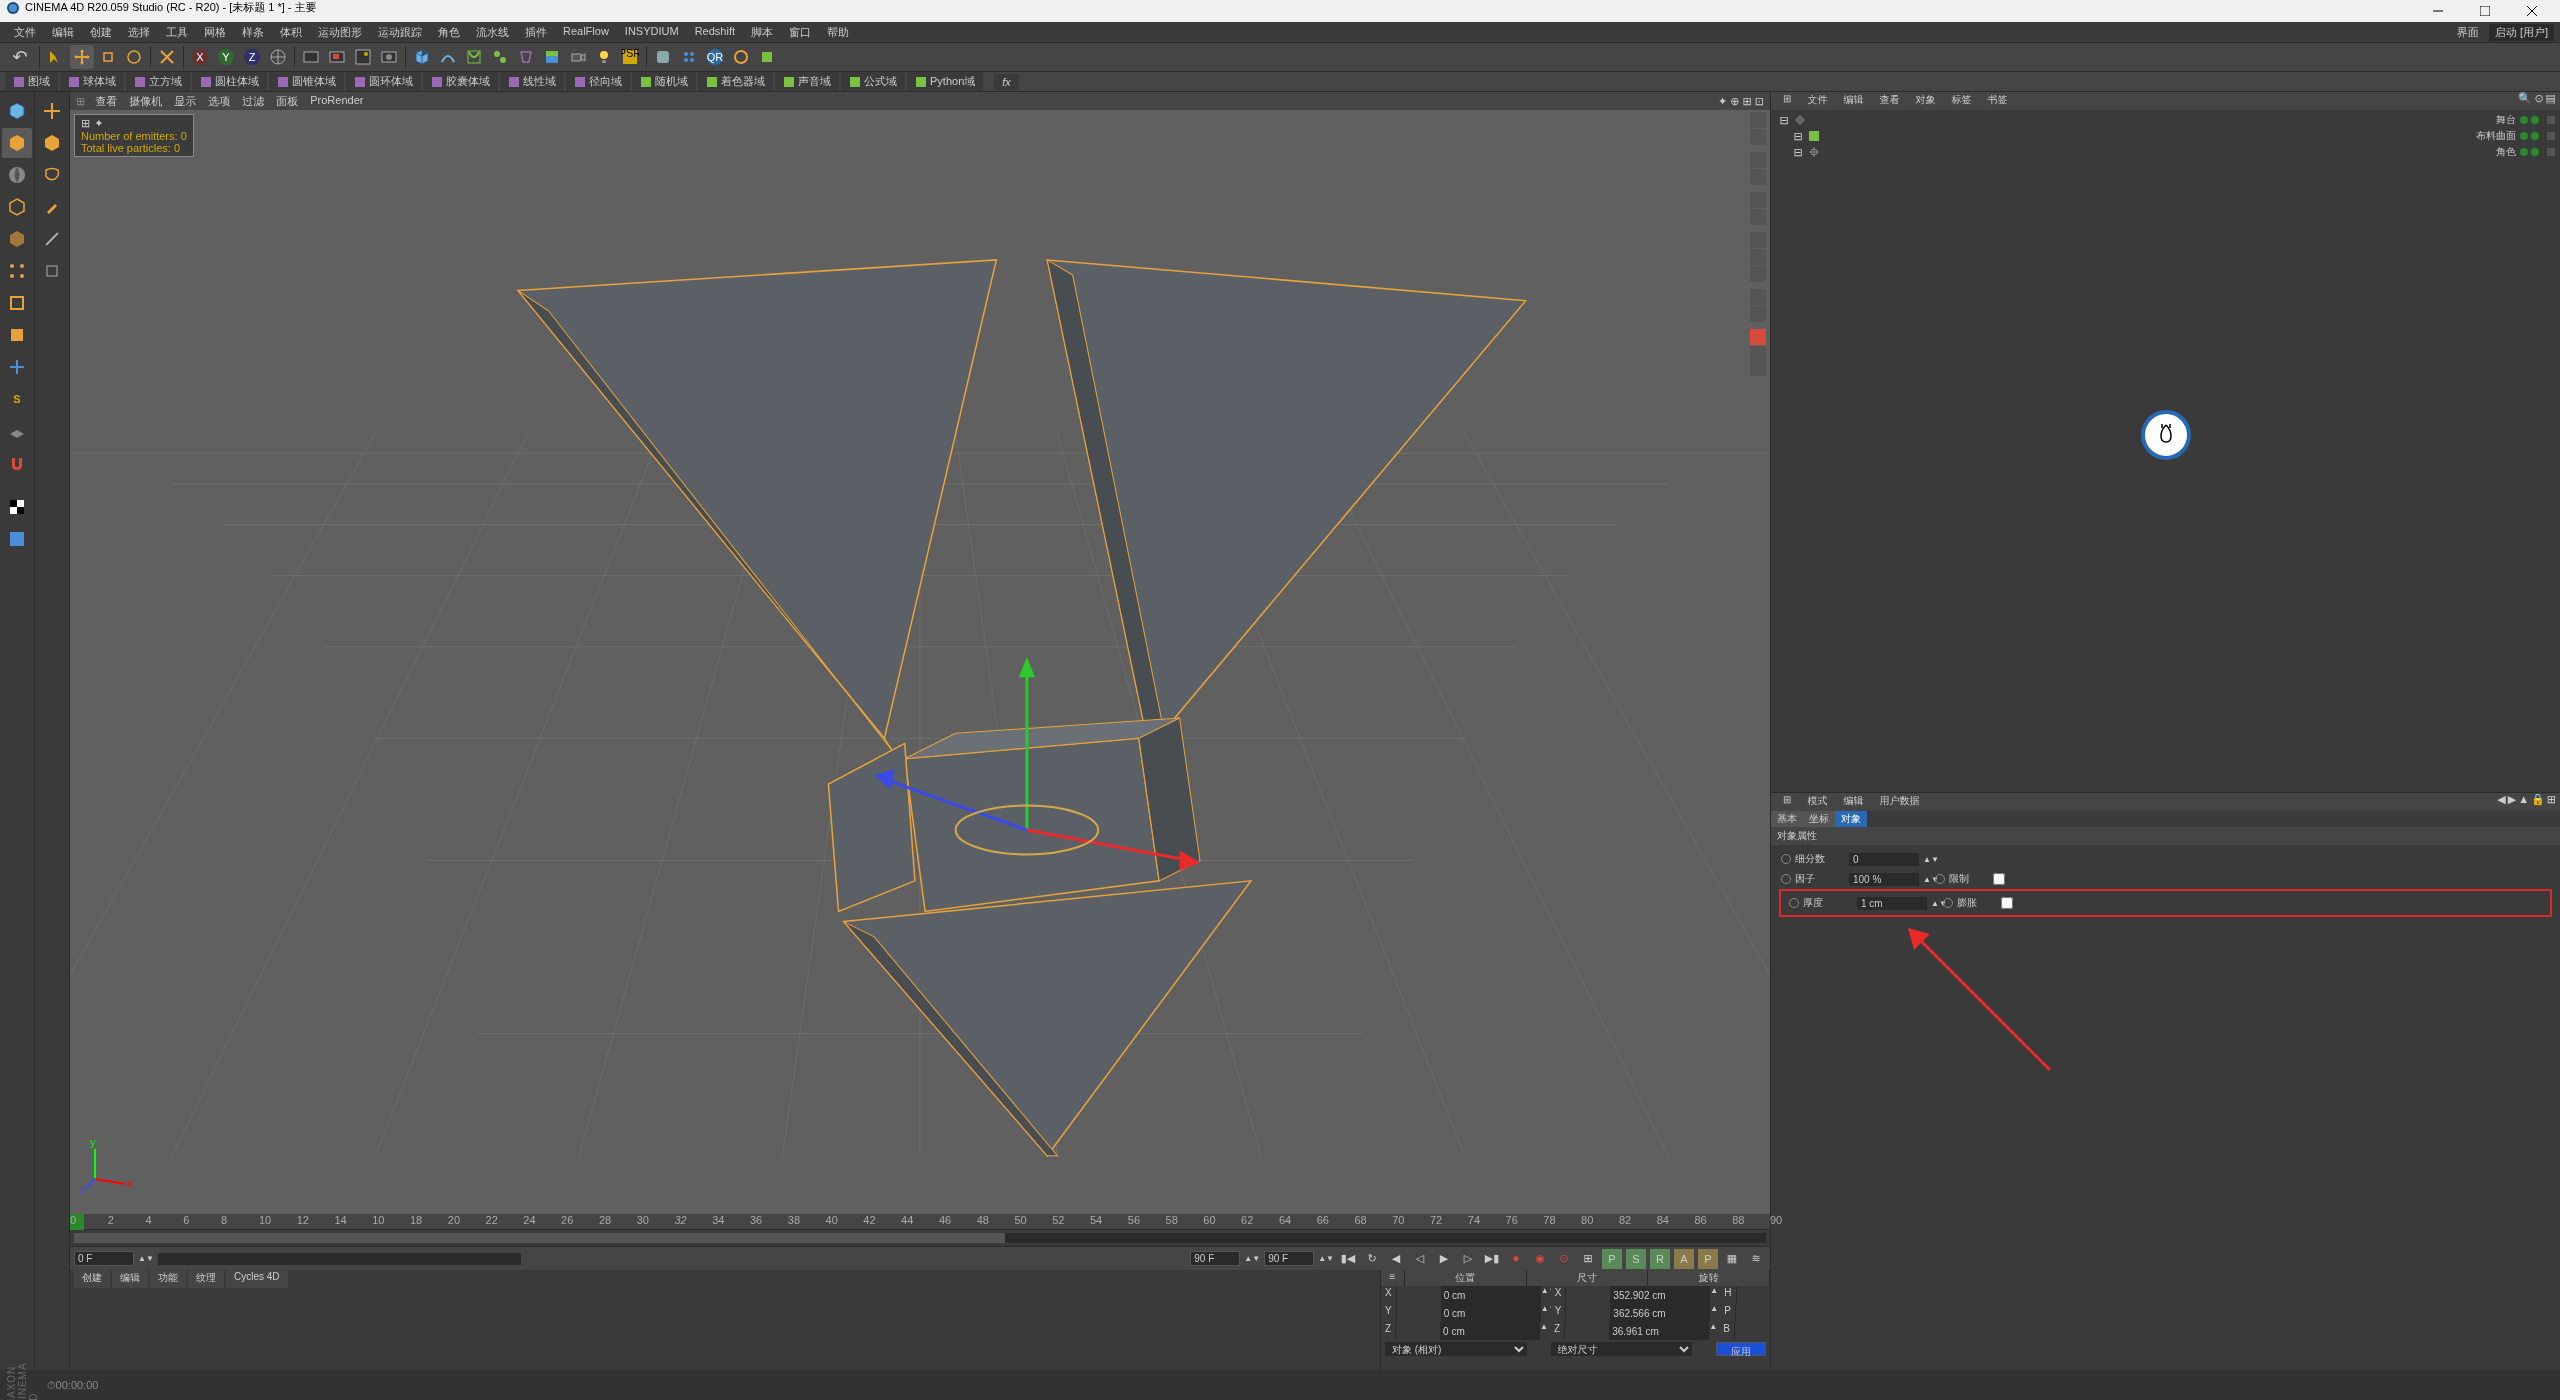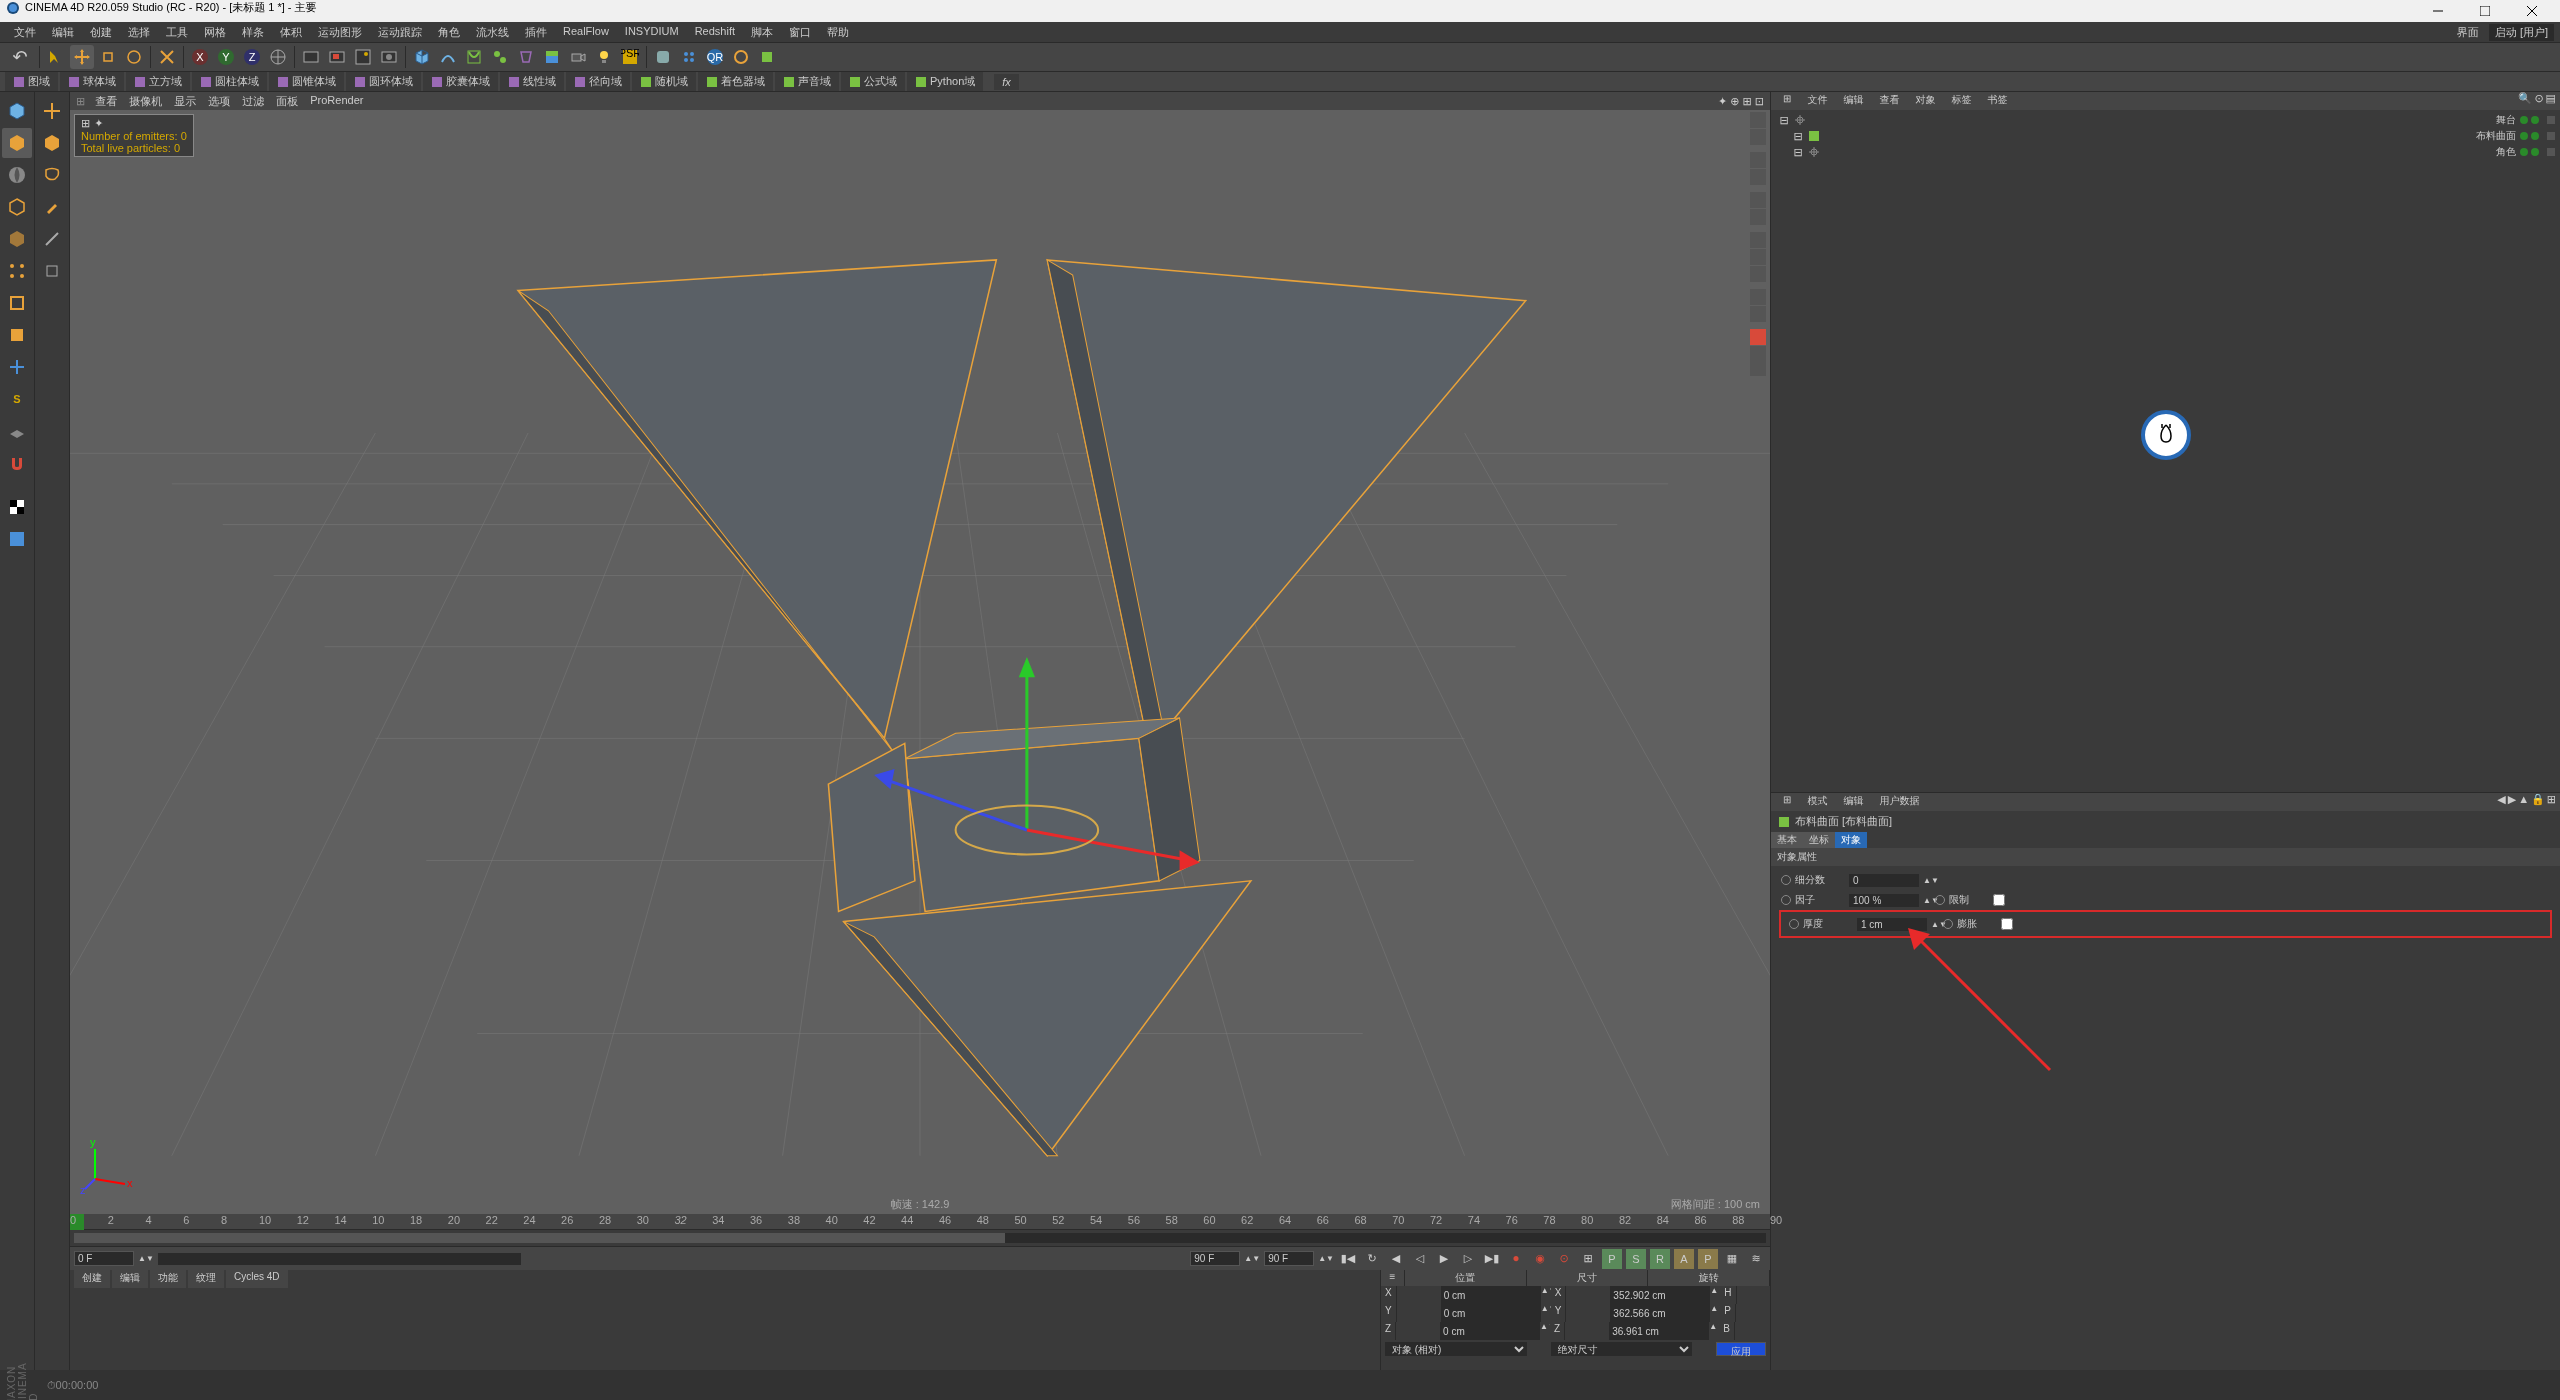--- a/index.html
+++ b/index.html
@@ -657,25 +657,20 @@
           <svg width="60" height="60">
             <line x1="15" y1="45" x2="15" y2="15" stroke="#0f0" stroke-width="2"></line>
               <text x="10" y="12" fill="#0f0" font-size="9">y</text>
             <line x1="15" y1="45" x2="45" y2="50" stroke="#f00" stroke-width="2"></line>
               <text x="47" y="53" fill="#f00" font-size="9">x</text>
             <line x1="15" y1="45" x2="5" y2="55" stroke="#44f" stroke-width="2"></line>
               <text x="0" y="60" fill="#44f" font-size="9">z</text>
           </svg>
         </div>
 
-        <div class="vp-bottom">
-          <span></span>
-          <span class="center-label"><span>帧速 :</span> <span>142.9</span></span>
-          <span><span>网格间距 :</span> <span>100 cm</span></span>
-        </div>
       </div>
     </div>
 
     <div class="timeline-area">
       <div class="time-ruler" id="time-ruler">
           <div class="time-tick" style="left: 0%;">0</div>
           <div class="time-tick" style="left: 2.22222%;">2</div>
           <div class="time-tick" style="left: 4.44444%;">4</div>
           <div class="time-tick" style="left: 6.66667%;">6</div>
           <div class="time-tick" style="left: 8.88889%;">8</div>
@@ -928,28 +923,20 @@
             <div class="panel-tab">用户数据</div>
           </div>
         <div class="tabs-right">
           <span>◀</span>
           <span>▶</span>
           <span>▲</span>
           <span>🔒</span>
           <span>⊞</span>
         </div>
       </div>
-      <div class="attr-header">
-        <span>
-            <svg width="14" height="14">
-              <rect x="2" y="2" width="10" height="10" fill="#7ac142"></rect>
-            </svg>
-          </span>
-        <span>布料曲面 [布料曲面]</span>
-      </div>
       <div class="attr-tabs" id="attr-sub-tabs">
           <div class="attr-tab">基本</div>
           <div class="attr-tab">坐标</div>
           <div class="attr-tab active">对象</div>
         </div>
       <div class="attr-section">对象属性</div>
       <div class="attr-body" id="attr-rows">
           <div>
             <div class="attr-row">
               <span class="attr-dot"></span>

